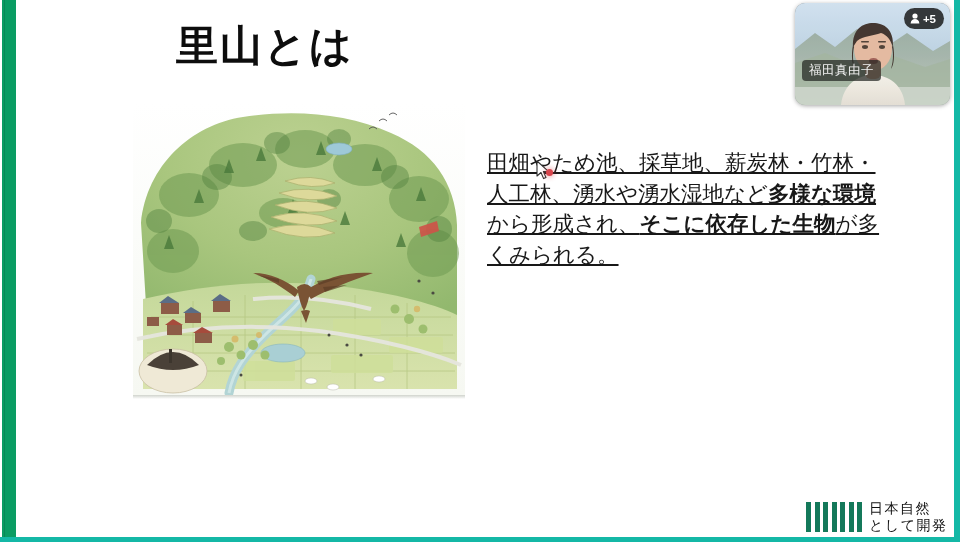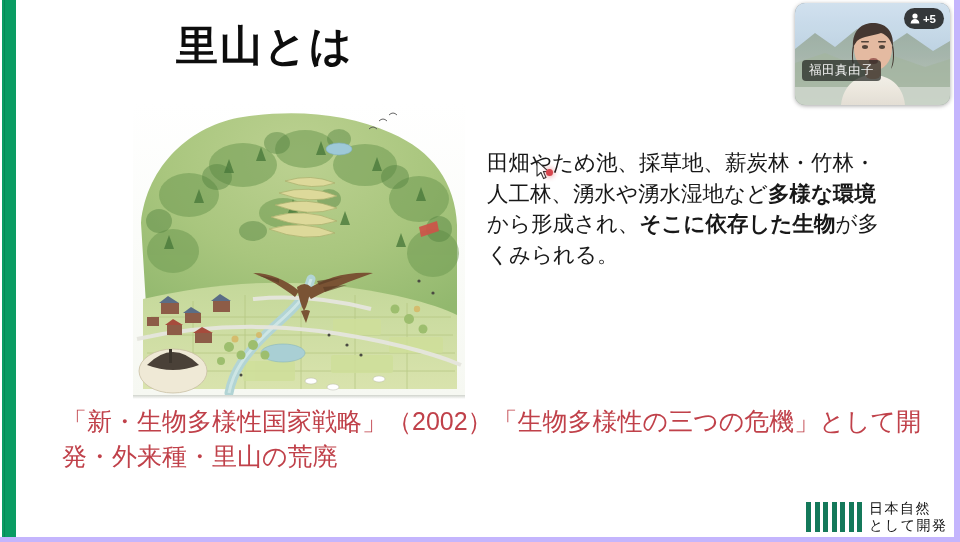--- a/index.html
+++ b/index.html
@@ -13,21 +13,21 @@
     height: 542px;
     overflow: hidden;
     font-family: "Liberation Sans", "DejaVu Sans", sans-serif;
   }
 
   
   #screen {
     position: relative;
     width: 960px;
     height: 542px;
-    background: #c4b5fd;
+    background: #14b8a6;
   }
 
   
   #slide {
     position: absolute;
     left: 0;
     top: 0;
     width: 954px;
     height: 537px;
     background: #ffffff;
@@ -86,21 +86,21 @@
   
   .body-par {
     position: absolute;
     left: 487px;
     width: 400px;
     font-size: 21.5px;
     line-height: 1.43;
     color: #181818;
     letter-spacing: 0px;
   }
-  #par-1 { top: 148px; }
+  #par-1 { top: 148px; text-decoration: underline; }
   #par-2 { top: 293px; }
   .body-par b { font-weight: 700; }
 
   
   #red-note {
     position: absolute;
     left: 62px;
     top: 404px;
     width: 880px;
     font-size: 25px;
@@ -398,21 +398,20 @@
         </g>
 
         <path d="M286 124 l18 -6 l2 10 l-18 6z" fill="#cf5248" opacity=".9"></path>
       </svg>
     </div>
     <div id="illustration-caption-shadow"></div>
 
     <div id="par-1" class="body-par">田畑やため池、採草地、薪炭林・竹林・人工林、湧水や湧水湿地など<b>多様な環境</b>から形成され、<b>そこに依存した生物</b>が多くみられる。</div>
 
 
-    <div id="red-note" style="color: rgb(192, 65, 74);">「新・生物多様性国家戦略」（2002）「生物多様性の三つの危機」として開発・外来種・里山の荒廃</div>
 
 
     <div id="logo">
       <div id="logo-bars">
           <i style="background: rgb(20, 121, 90);"></i>
           <i style="background: rgb(20, 121, 90);"></i>
           <i style="background: rgb(20, 121, 90);"></i>
           <i style="background: rgb(20, 121, 90);"></i>
           <i style="background: rgb(20, 121, 90);"></i>
           <i style="background: rgb(20, 121, 90);"></i>

